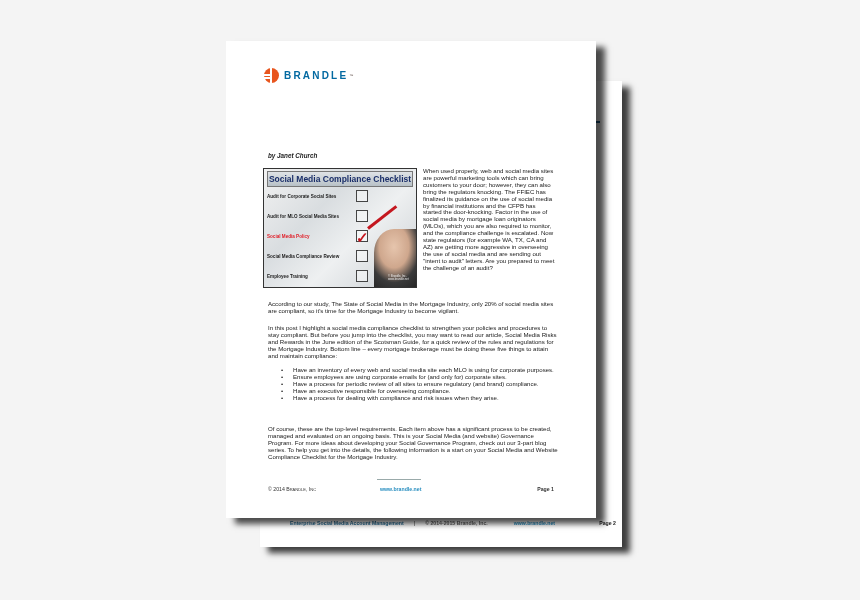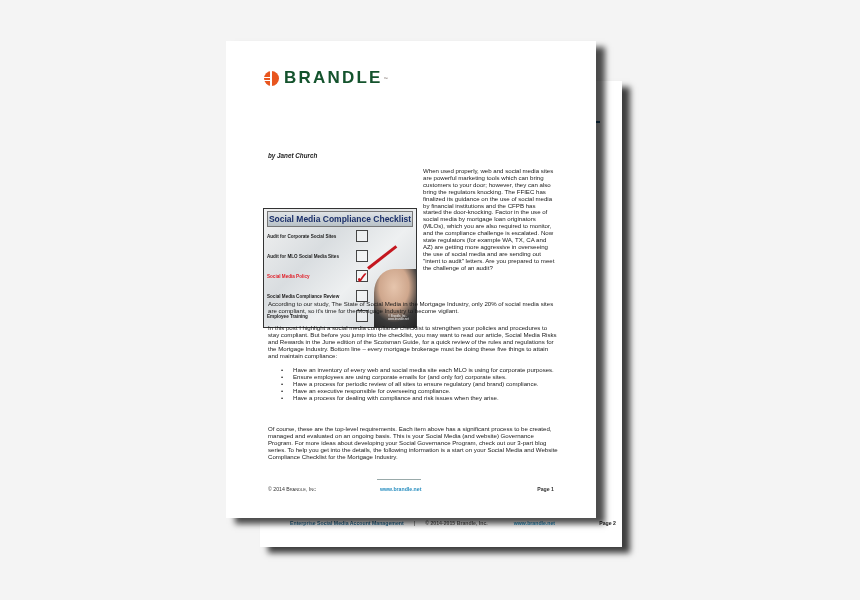--- a/index.html
+++ b/index.html
@@ -36,36 +36,35 @@
     width:15px; height:15px; border-radius:50%; background:#e8561f; position:relative;
   }
   .logo-mark::before {
     content:""; position:absolute; left:6px; top:0; width:1.5px; height:15px; background:#fff;
   }
   .logo-mark::after {
     content:""; position:absolute; left:0; top:6px; width:6px; height:1.5px; background:#fff;
     box-shadow: 0 3px 0 #fff;
   }
   .logo-text {
-    margin-left:5px; color:#14532d; font-size:17px; letter-spacing:2.2px; font-weight:bold;
+    margin-left:5px; color:#0369a1; font-size:10px; letter-spacing:2.2px; font-weight:bold;
   }
   .logo-tm { font-size:4px; color:#5b4a44; vertical-align:top; margin-left:1px; }
   .doc-title {
     position:absolute; left:42px; top:58px; width:300px;
     font-size:18.5px; font-weight:bold; color:#3b302c; line-height:24px;
   }
   .byline {
     position:absolute; left:42px; top:111px; font-size:6.3px; font-style:italic; font-weight:bold; color:#222;
   }
   .checklist {
     position:absolute; left:37px; top:127px; width:152px; height:118px;
     border:1px solid #333;
     background: linear-gradient(135deg, #f2f2f2 0%, #d9dde0 35%, #eef0f1 60%, #c9ced2 100%);
     overflow:hidden;
-    margin-top:40px;
   }
   .cl-header {
     margin:2px 3px; height:14px; background:linear-gradient(#dfe3e6,#b8c1c7);
     border:1px solid #777; color:#1b2f6a; font-weight:bold; font-size:8.5px;
     text-align:center; line-height:14px;
   }
   .cl-row { position:absolute; left:3px; font-size:4.6px; font-weight:bold; color:#222; }
   .cl-row.active { color:#e0212b; }
   .cl-box {
     position:absolute; left:92px; width:10px; height:10px; border:1px solid #444; background:rgba(255,255,255,0.4);

